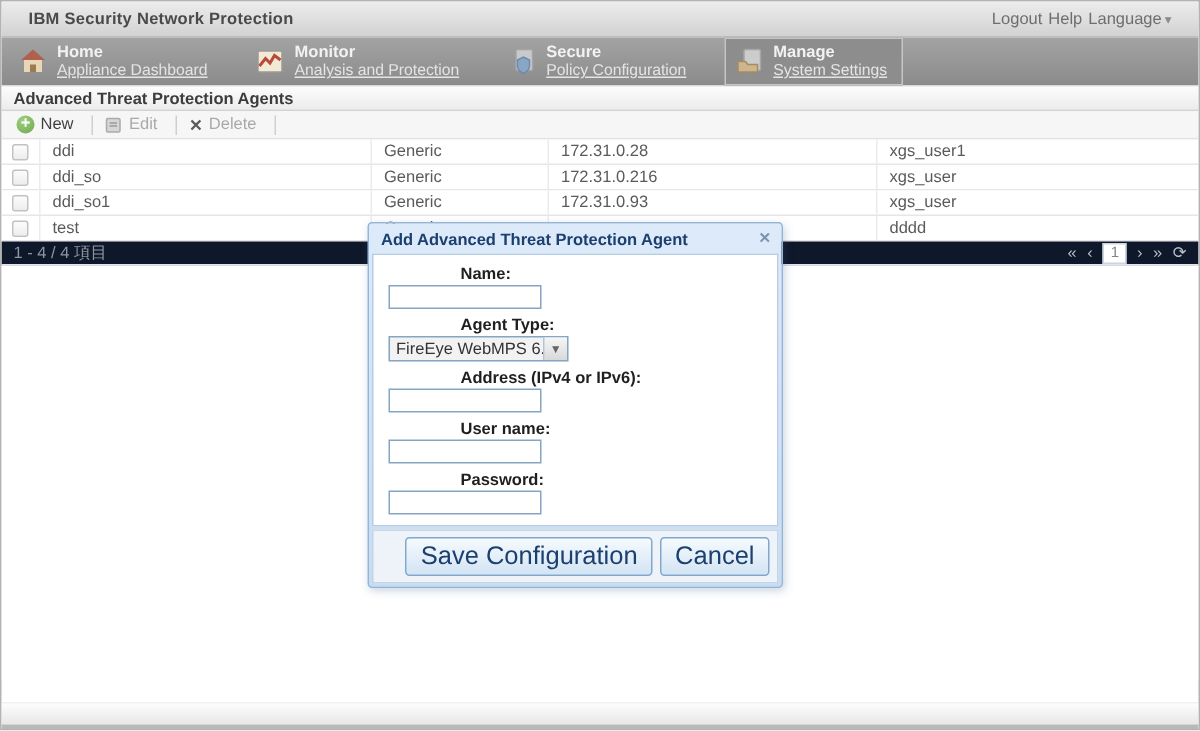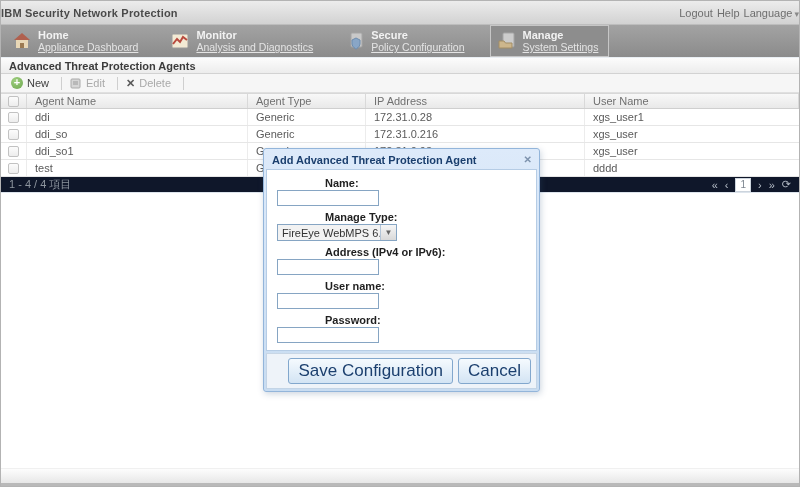--- a/index.html
+++ b/index.html
@@ -2,21 +2,21 @@
 <html><head>
 <meta charset="utf-8">
 <style>
   * { margin:0; padding:0; box-sizing:border-box; }
   html,body { background:#fff; }
   body { font-family:"Liberation Sans", sans-serif; font-size:11px; color:#444; }
   .page { position:relative; width:800px; height:487px; border:1px solid #b3b3b3; background:#fff; overflow:hidden; }
 
   
   .topbar { height:24px; background:linear-gradient(#ececec,#d2d2d2); border-bottom:1px solid #bdbdbd;
-            display:flex; align-items:center; justify-content:space-between; padding:0 0; }
+            display:flex; align-items:center; justify-content:space-between; padding:0 18px; }
   .topbar .brand { font-weight:bold; color:#4a4a4a; letter-spacing:.2px; }
   .topbar .links { display:flex; align-items:center; gap:4px; color:#6e6e6e; }
   .topbar .links span { cursor:pointer; }
   .caret { font-size:9px; color:#8a8a8a; margin-left:2px; }
 
   
   .nav { height:33px; background:linear-gradient(#a3a3a3,#8b8b8b); display:flex; align-items:flex-start; padding:0 4px; border-bottom:1px solid #e9eef3; }
   .tab { display:flex; align-items:center; gap:6px; padding:3px 10px 3px 6px; margin-right:14px; cursor:pointer; border:1px solid transparent; }
   .tab.selected { background:#8d8d8d; border:1px solid #c6c6c6; }
   .tab .ticon { width:20px; height:20px; flex:0 0 auto; }
@@ -53,21 +53,21 @@
   
   .pager { height:16px; background:#0f172a; border-bottom:1px solid #dde4ec; display:flex; align-items:center; justify-content:space-between; padding:0 8px; color:#8d959e; }
   .pager .pctl { display:flex; align-items:center; gap:7px; color:#b7bfc9; }
   .pager .pnum { background:#fff; border:1px solid #ccd4dd; color:#7d858f; padding:0 4px; line-height:12px; font-size:10px; }
   .pager .pctl span { cursor:pointer; }
 
   .blank { height:276px; background:#fff; }
   .footer { position:absolute; left:0; right:0; bottom:0; height:18px; background:linear-gradient(#fdfdfd,#e7e7e7); border-top:1px solid #f0f0f0; border-bottom:3px solid #b9b9b9; }
 
   
-  .dialog { position:absolute; left:262px; top:147px; width:277px; background:linear-gradient(#ddeafa,#c8dcf1);
+  .dialog { position:absolute; left:244px; top:147px; width:277px; background:linear-gradient(#ddeafa,#c8dcf1);
             border:1px solid #93b5da; border-radius:3px; padding:2px; box-shadow:1px 2px 6px rgba(60,90,130,.25); }
   .d-title { height:18px; display:flex; align-items:center; justify-content:space-between; padding:0 5px 0 6px; }
   .d-title .dt { font-weight:bold; color:#1b3f6e; }
   .d-close { color:#7d92ad; font-size:10px; font-weight:bold; cursor:pointer; line-height:10px; }
   .d-body { background:#fff; border:1px solid #b5cce5; padding:7px 10px 5px 10px; }
   .fgroup { margin-bottom:5px; }
   .flabel { font-weight:bold; color:#1f1f1f; line-height:12px; margin-bottom:1px;margin-left:48px; }
   .finput { width:102px; height:16px; border:1px solid #86a5c3; background:#fff; font-family:"Liberation Sans",sans-serif; font-size:11px; padding:0 3px; display:block; }
   .fselect { width:120px; height:17px; border:1px solid #86a5c3; background:#f2f2f2; display:flex; align-items:center; cursor:pointer; }
   .fselect .selval { flex:1; padding:0 4px; color:#333; white-space:nowrap; overflow:hidden; }
@@ -104,21 +104,21 @@
         <div class="sub">Appliance Dashboard</div>
       </div>
     </div>
     <div class="tab">
       <svg class="ticon" viewBox="0 0 20 20">
         <rect x="2" y="3" width="16" height="14" rx="1" fill="#f3ead4" stroke="#9a9a9a"></rect>
         <polyline points="3,13 7,8 10,11 13,6 17,9" fill="none" stroke="#b94a3e" stroke-width="2"></polyline>
       </svg>
       <div>
         <div class="ttl">Monitor</div>
-        <div class="sub">Analysis and Diagnostics</div>
+        <div class="sub">Analysis and Protection</div>
       </div>
     </div>
     <div class="tab">
       <svg class="ticon" viewBox="0 0 20 20">
         <rect x="6" y="2" width="11" height="14" rx="1" fill="#c9c9c9" stroke="#a5a5a5"></rect>
         <path d="M7 9 l4 -2 4 2 v4 c0 3 -4 5 -4 5 s-4 -2 -4 -5 z" fill="#89a6c6" stroke="#6c8cae"></path>
       </svg>
       <div>
         <div class="ttl">Secure</div>
         <div class="sub">Policy Configuration</div>
@@ -156,29 +156,20 @@
     </div>
     <div class="tsep"></div>
     <div class="tbtn disabled">
       <span class="del-ic">✕</span>
       <span>Delete</span>
     </div>
     <div class="tsep"></div>
   </div>
 
   <div class="grid">
-    <div class="g-row g-head">
-      <div class="cell c-check">
-          <span class="chk"></span>
-        </div>
-      <div class="cell c-name">Agent Name</div>
-      <div class="cell c-type">Agent Type</div>
-      <div class="cell c-ip">IP Address</div>
-      <div class="cell c-user">User Name</div>
-    </div>
 
     <div class="g-row">
       <div class="cell c-check">
           <span class="chk"></span>
         </div>
       <div class="cell c-name">ddi</div>
       <div class="cell c-type">Generic</div>
       <div class="cell c-ip">172.31.0.28</div>
       <div class="cell c-user">xgs_user1</div>
     </div>
@@ -230,21 +221,21 @@
     <div class="d-title">
       <span class="dt">Add Advanced Threat Protection Agent</span>
       <span class="d-close">✕</span>
     </div>
     <div class="d-body">
       <div class="fgroup">
         <div class="flabel">Name:</div>
         <input class="finput" type="text" value="" style="">
       </div>
       <div class="fgroup">
-        <div class="flabel">Manage Type:</div>
+        <div class="flabel">Agent Type:</div>
         <div class="fselect">
           <span class="selval">FireEye WebMPS 6.2</span>
           <span class="selbtn">▼</span>
         </div>
       </div>
       <div class="fgroup">
         <div class="flabel">Address (IPv4 or IPv6):</div>
         <input class="finput" type="text" value="" style="">
       </div>
       <div class="fgroup">

